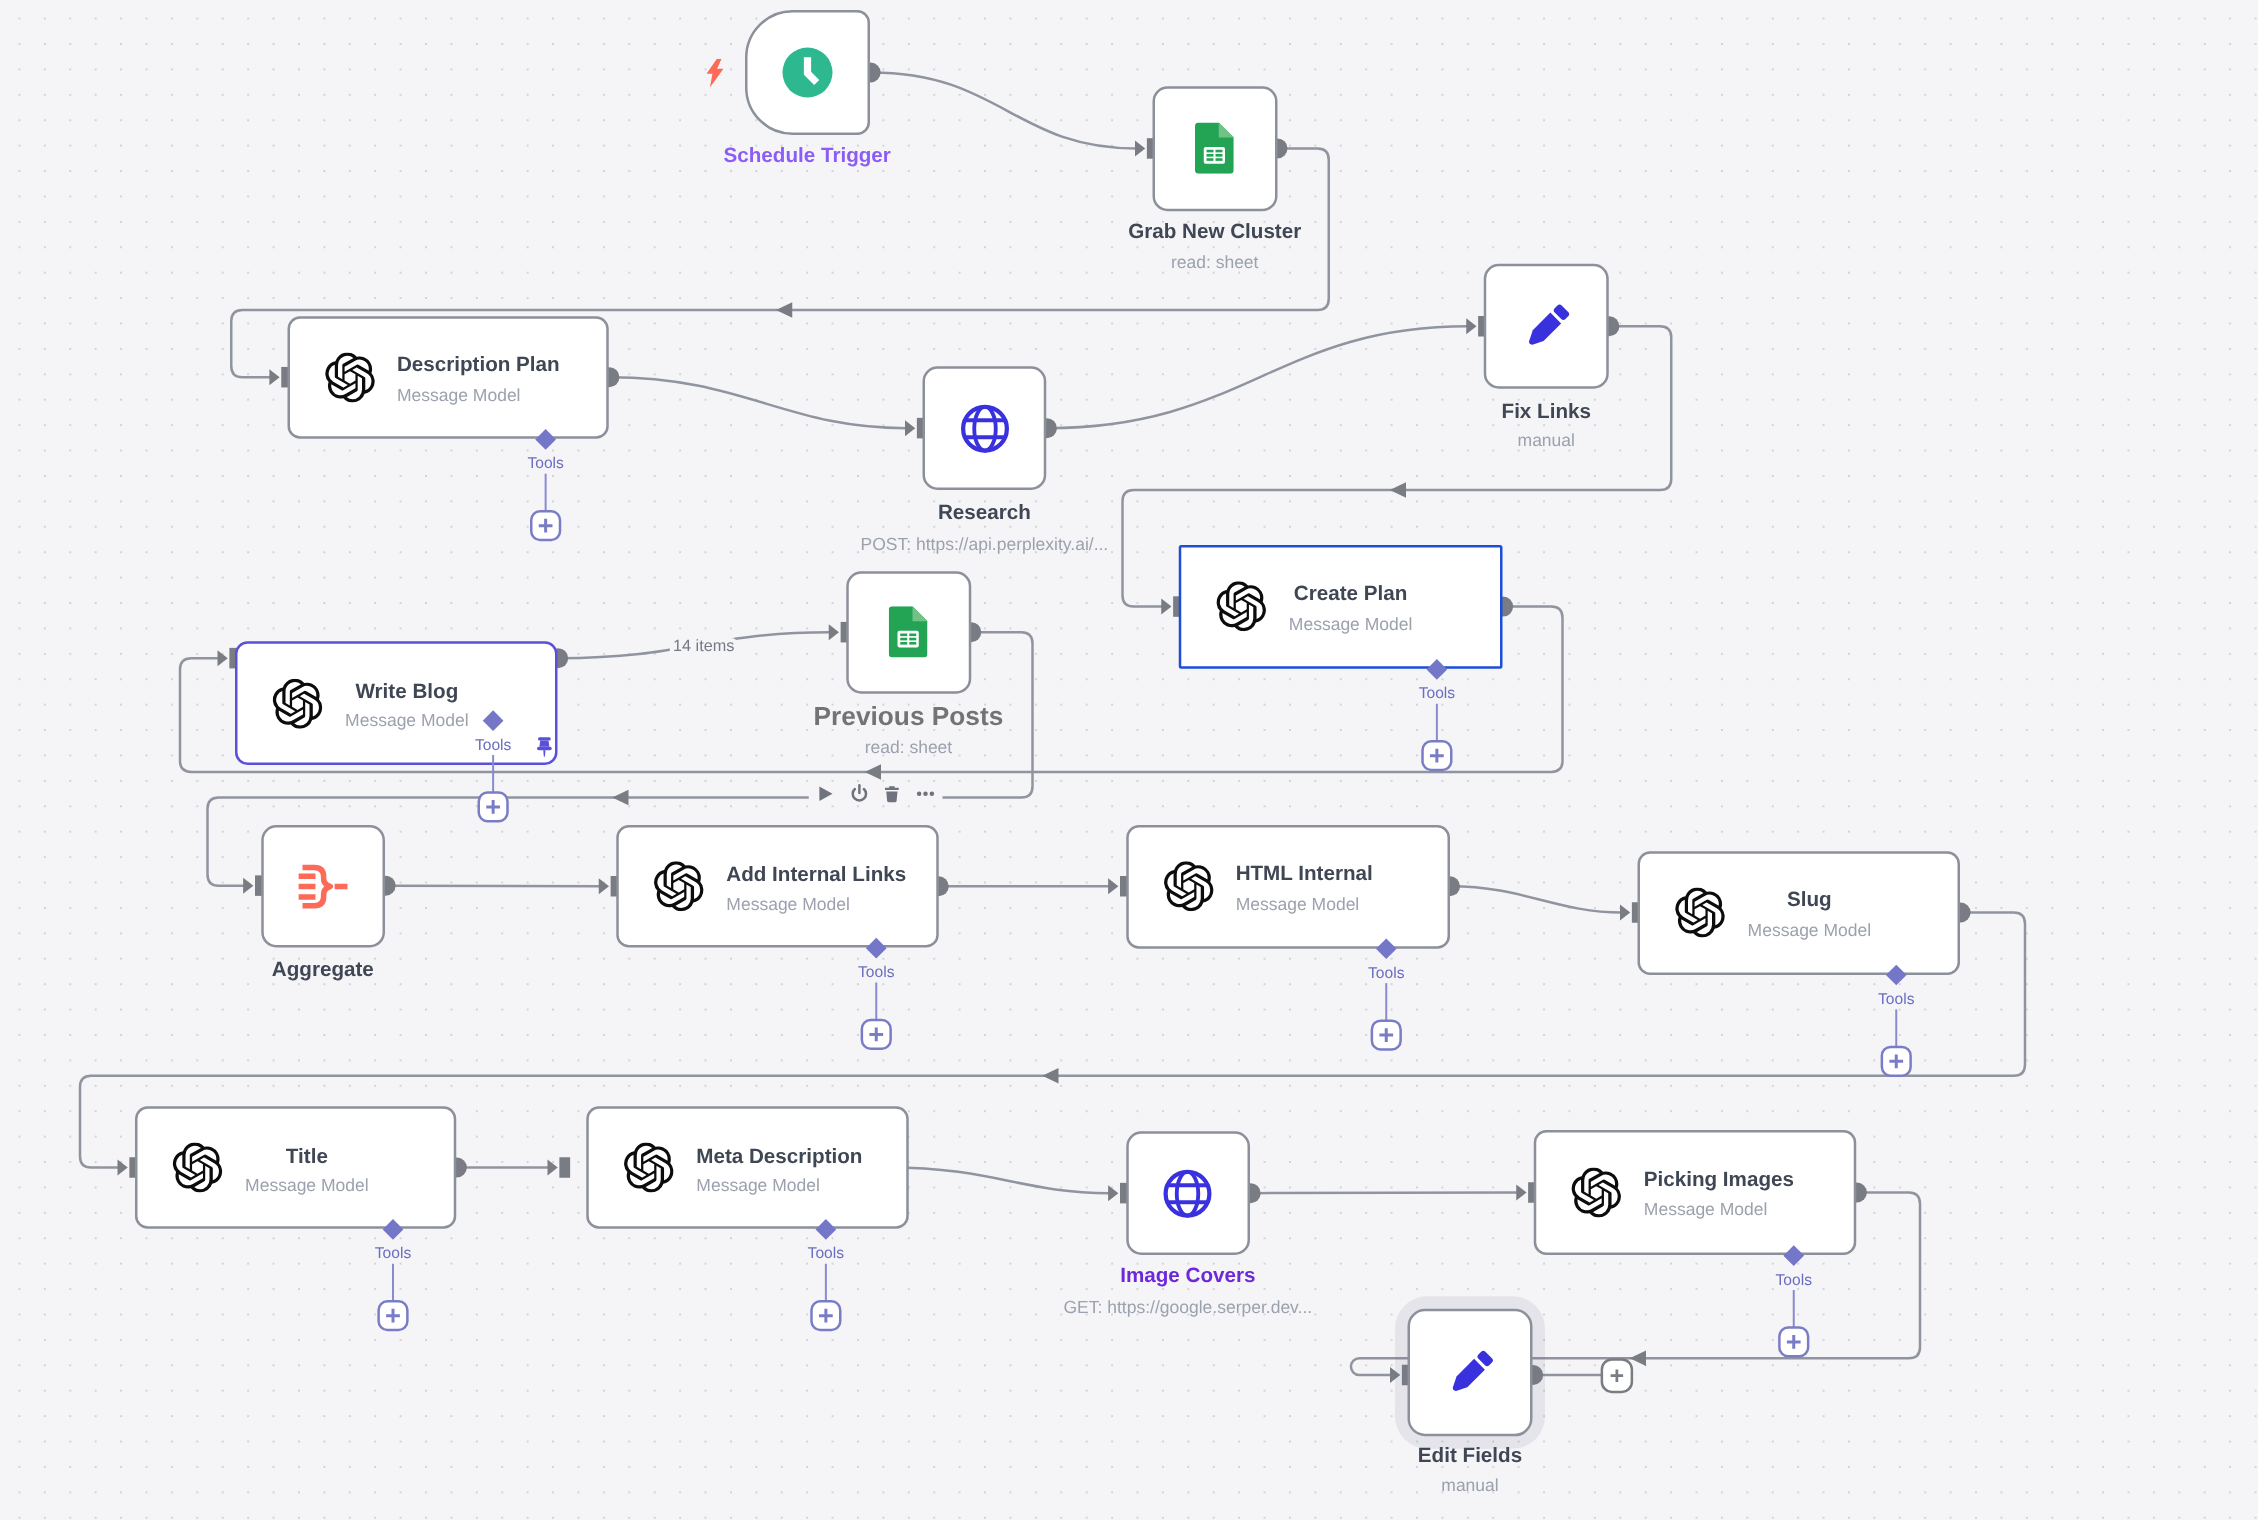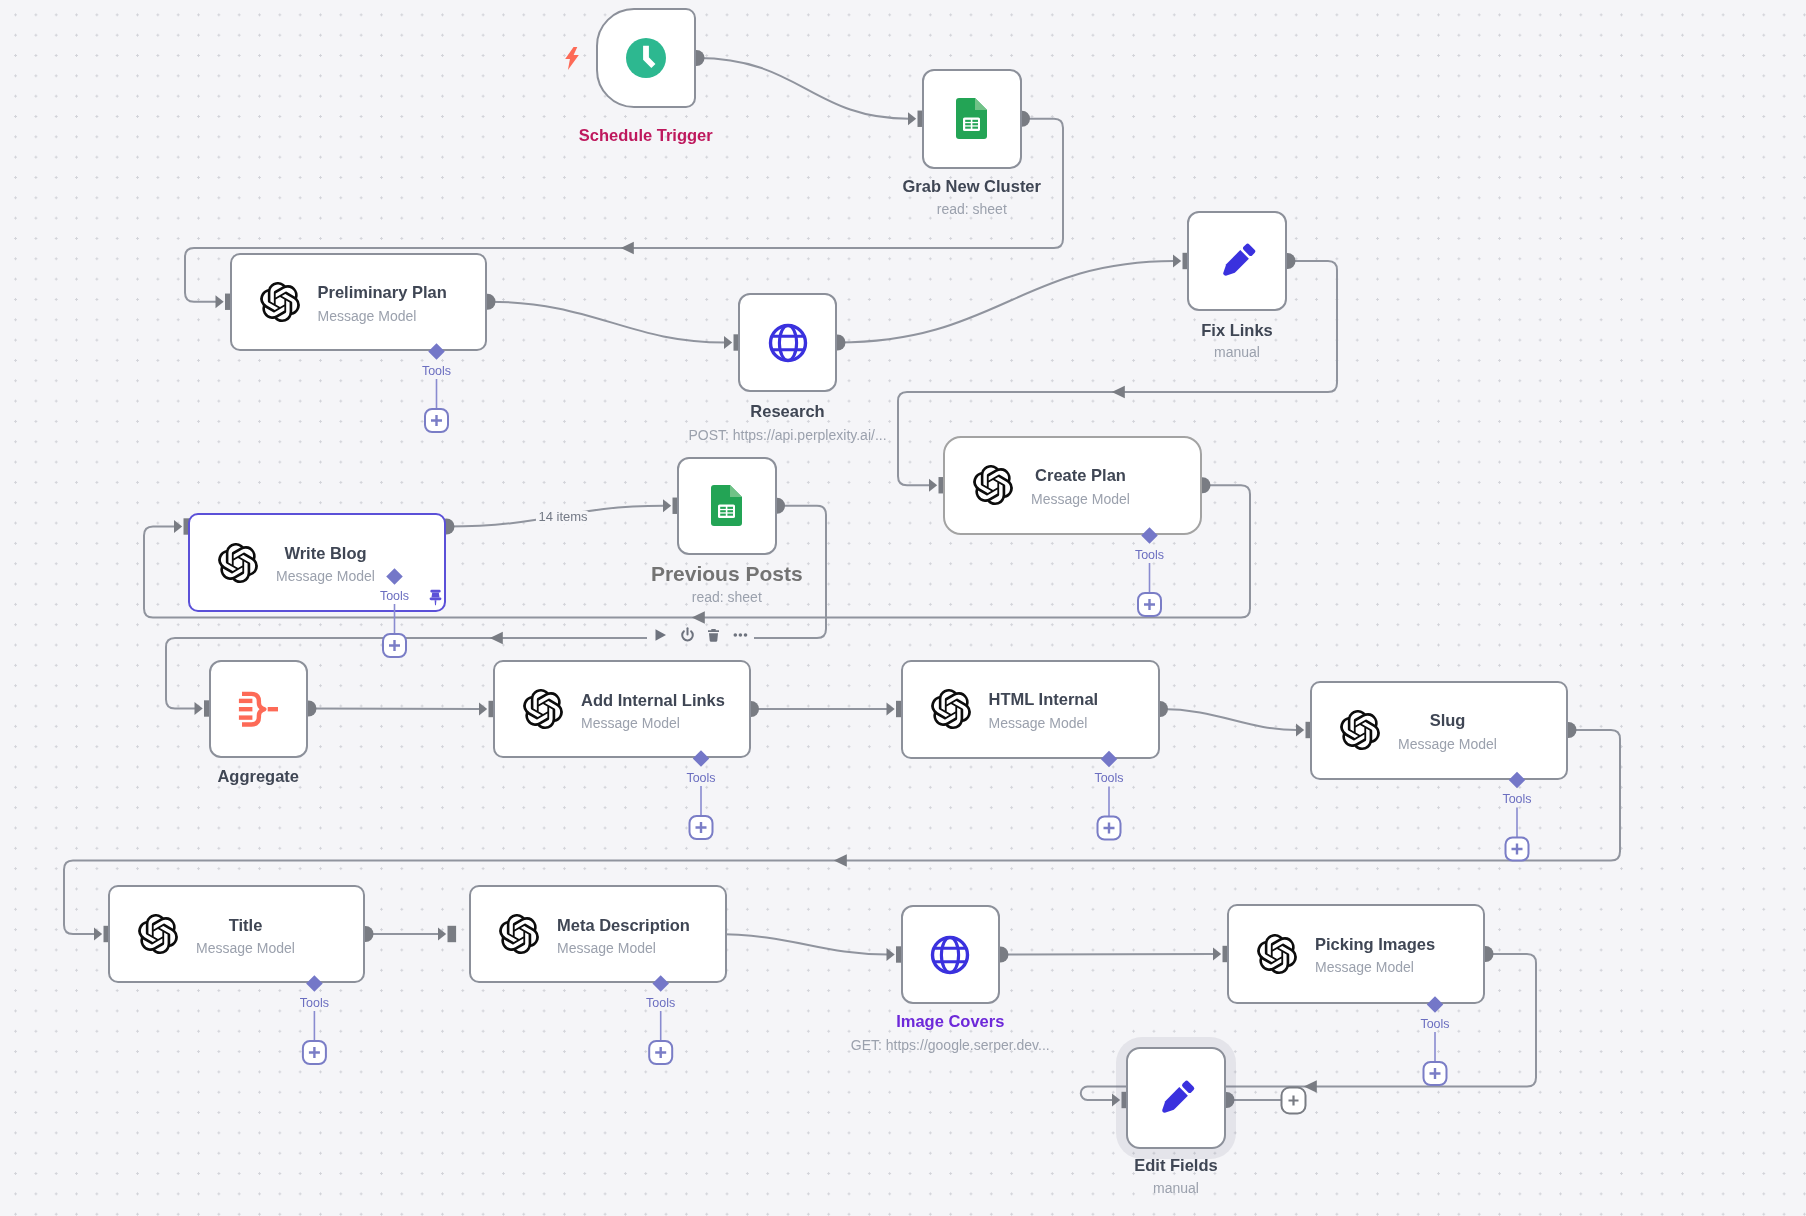--- a/index.html
+++ b/index.html
@@ -183,24 +183,24 @@
 <g transform="rotate(45 24 24)" fill="#3a31de">
 <rect x="17.2" y="1.2" width="13.6" height="8.8" rx="2.7"></rect>
 <path d="M17.2 12.8 H30.8 V35 L26.1 44.4 Q24 46.7 21.9 44.4 L17.2 35 Z"></path>
 </g>
       </svg></div>
   </div>
 <div style="position:absolute;left:229.5px;top:252.5px;width:253.5px;height:94.5px;background:#fff;border:2px solid #8c909a;border-radius:10px;">
     <div style="position:absolute;left:28px;top:27.25px"><svg width="40" height="40" viewBox="0 0 24 24">
         <path fill="#0c0c0c" d="M22.2819 9.8211a5.9847 5.9847 0 0 0-.5157-4.9108 6.0462 6.0462 0 0 0-6.5098-2.9A6.0651 6.0651 0 0 0 4.9807 4.1818a5.9847 5.9847 0 0 0-3.9977 2.9 6.0462 6.0462 0 0 0 .7427 7.0966 5.98 5.98 0 0 0 .511 4.9107 6.051 6.051 0 0 0 6.5146 2.9001A5.9847 5.9847 0 0 0 13.2599 24a6.0557 6.0557 0 0 0 5.7718-4.2058 5.9894 5.9894 0 0 0 3.9977-2.9001 6.0557 6.0557 0 0 0-.7475-7.073zm-9.022 12.6081a4.4755 4.4755 0 0 1-2.8764-1.0408l.1419-.0804 4.7783-2.7582a.7948.7948 0 0 0 .3927-.6813v-6.7369l2.02 1.1686a.071.071 0 0 1 .038.052v5.5826a4.504 4.504 0 0 1-4.4945 4.4944zm-9.6607-4.1254a4.4708 4.4708 0 0 1-.5346-3.0137l.142.0852 4.783 2.7582a.7712.7712 0 0 0 .7806 0l5.8428-3.3685v2.3324a.0804.0804 0 0 1-.0332.0615L9.74 19.9502a4.4992 4.4992 0 0 1-6.1408-1.6464zM2.3408 7.8956a4.485 4.485 0 0 1 2.3655-1.9728V11.6a.7664.7664 0 0 0 .3879.6765l5.8144 3.3543-2.0201 1.1685a.0757.0757 0 0 1-.071 0l-4.8303-2.7865A4.504 4.504 0 0 1 2.3408 7.8956zm16.5963 3.8558L13.1038 8.364 15.1192 7.2a.0757.0757 0 0 1 .071 0l4.8303 2.7913a4.4944 4.4944 0 0 1-.6765 8.1042v-5.6772a.79.79 0 0 0-.407-.667zm2.0107-3.0231l-.142-.0852-4.7735-2.7818a.7759.7759 0 0 0-.7854 0L9.409 9.2297V6.8974a.0662.0662 0 0 1 .0284-.0615l4.8303-2.7866a4.4992 4.4992 0 0 1 6.6802 4.66zM8.3065 12.863l-2.02-1.1638a.0804.0804 0 0 1-.038-.0567V6.0742a4.4992 4.4992 0 0 1 7.3757-3.4537l-.142.0805L8.704 5.459a.7948.7948 0 0 0-.3927.6813zm1.0976-2.3654l2.602-1.4998 2.6069 1.4998v2.9994l-2.5974 1.4997-2.6067-1.4997Z"></path>
       </svg></div>
-    <div style="position:absolute;left:86px;top:27.5px;min-width:99px;width:max-content;text-align:center;white-space:nowrap;font-weight:700;font-size:16.5px;line-height:20px;color:#3f4654">Preliminary Plan</div>
-    <div style="position:absolute;left:86px;top:52px;min-width:99px;width:max-content;text-align:center;white-space:nowrap;font-size:14px;line-height:18px;color:#9ba1ad">Message Model</div>
-  </div>
-<div style="position:absolute;left:943.0px;top:435.5px;width:255.0px;height:95.5px;background:#fff;border:2px solid #a3a3a3;border-radius:18px;">
+    <div style="position:absolute;left:86px;top:27.5px;min-width:99px;width:max-content;text-align:center;white-space:nowrap;font-weight:700;font-size:16.5px;line-height:20px;color:#3f4654">Description Plan</div>
+    <div style="position:absolute;left:86px;top:52px;min-width:99px;width:max-content;text-align:center;white-space:nowrap;font-size:14px;line-height:18px;color:#9ba1ad">Message Model</div>
+  </div>
+<div style="position:absolute;left:943.0px;top:435.5px;width:255.0px;height:95.5px;background:#fff;border:2px solid #1d4ed8;border-radius:2px;">
     <div style="position:absolute;left:28px;top:27.75px"><svg width="40" height="40" viewBox="0 0 24 24">
         <path fill="#0c0c0c" d="M22.2819 9.8211a5.9847 5.9847 0 0 0-.5157-4.9108 6.0462 6.0462 0 0 0-6.5098-2.9A6.0651 6.0651 0 0 0 4.9807 4.1818a5.9847 5.9847 0 0 0-3.9977 2.9 6.0462 6.0462 0 0 0 .7427 7.0966 5.98 5.98 0 0 0 .511 4.9107 6.051 6.051 0 0 0 6.5146 2.9001A5.9847 5.9847 0 0 0 13.2599 24a6.0557 6.0557 0 0 0 5.7718-4.2058 5.9894 5.9894 0 0 0 3.9977-2.9001 6.0557 6.0557 0 0 0-.7475-7.073zm-9.022 12.6081a4.4755 4.4755 0 0 1-2.8764-1.0408l.1419-.0804 4.7783-2.7582a.7948.7948 0 0 0 .3927-.6813v-6.7369l2.02 1.1686a.071.071 0 0 1 .038.052v5.5826a4.504 4.504 0 0 1-4.4945 4.4944zm-9.6607-4.1254a4.4708 4.4708 0 0 1-.5346-3.0137l.142.0852 4.783 2.7582a.7712.7712 0 0 0 .7806 0l5.8428-3.3685v2.3324a.0804.0804 0 0 1-.0332.0615L9.74 19.9502a4.4992 4.4992 0 0 1-6.1408-1.6464zM2.3408 7.8956a4.485 4.485 0 0 1 2.3655-1.9728V11.6a.7664.7664 0 0 0 .3879.6765l5.8144 3.3543-2.0201 1.1685a.0757.0757 0 0 1-.071 0l-4.8303-2.7865A4.504 4.504 0 0 1 2.3408 7.8956zm16.5963 3.8558L13.1038 8.364 15.1192 7.2a.0757.0757 0 0 1 .071 0l4.8303 2.7913a4.4944 4.4944 0 0 1-.6765 8.1042v-5.6772a.79.79 0 0 0-.407-.667zm2.0107-3.0231l-.142-.0852-4.7735-2.7818a.7759.7759 0 0 0-.7854 0L9.409 9.2297V6.8974a.0662.0662 0 0 1 .0284-.0615l4.8303-2.7866a4.4992 4.4992 0 0 1 6.6802 4.66zM8.3065 12.863l-2.02-1.1638a.0804.0804 0 0 1-.038-.0567V6.0742a4.4992 4.4992 0 0 1 7.3757-3.4537l-.142.0805L8.704 5.459a.7948.7948 0 0 0-.3927.6813zm1.0976-2.3654l2.602-1.4998 2.6069 1.4998v2.9994l-2.5974 1.4997-2.6067-1.4997Z"></path>
       </svg></div>
     <div style="position:absolute;left:86px;top:27.5px;min-width:99px;width:max-content;text-align:center;white-space:nowrap;font-weight:700;font-size:16.5px;line-height:20px;color:#3f4654">Create Plan</div>
     <div style="position:absolute;left:86px;top:52px;min-width:99px;width:max-content;text-align:center;white-space:nowrap;font-size:14px;line-height:18px;color:#9ba1ad">Message Model</div>
   </div>
 <div style="position:absolute;left:188.0px;top:477.0px;width:254.0px;height:95.0px;background:#fff;border:2px solid #5b50d8;border-radius:10px;margin-top:36px;">
     <div style="position:absolute;left:28px;top:27.5px"><svg width="40" height="40" viewBox="0 0 24 24">
         <path fill="#0c0c0c" d="M22.2819 9.8211a5.9847 5.9847 0 0 0-.5157-4.9108 6.0462 6.0462 0 0 0-6.5098-2.9A6.0651 6.0651 0 0 0 4.9807 4.1818a5.9847 5.9847 0 0 0-3.9977 2.9 6.0462 6.0462 0 0 0 .7427 7.0966 5.98 5.98 0 0 0 .511 4.9107 6.051 6.051 0 0 0 6.5146 2.9001A5.9847 5.9847 0 0 0 13.2599 24a6.0557 6.0557 0 0 0 5.7718-4.2058 5.9894 5.9894 0 0 0 3.9977-2.9001 6.0557 6.0557 0 0 0-.7475-7.073zm-9.022 12.6081a4.4755 4.4755 0 0 1-2.8764-1.0408l.1419-.0804 4.7783-2.7582a.7948.7948 0 0 0 .3927-.6813v-6.7369l2.02 1.1686a.071.071 0 0 1 .038.052v5.5826a4.504 4.504 0 0 1-4.4945 4.4944zm-9.6607-4.1254a4.4708 4.4708 0 0 1-.5346-3.0137l.142.0852 4.783 2.7582a.7712.7712 0 0 0 .7806 0l5.8428-3.3685v2.3324a.0804.0804 0 0 1-.0332.0615L9.74 19.9502a4.4992 4.4992 0 0 1-6.1408-1.6464zM2.3408 7.8956a4.485 4.485 0 0 1 2.3655-1.9728V11.6a.7664.7664 0 0 0 .3879.6765l5.8144 3.3543-2.0201 1.1685a.0757.0757 0 0 1-.071 0l-4.8303-2.7865A4.504 4.504 0 0 1 2.3408 7.8956zm16.5963 3.8558L13.1038 8.364 15.1192 7.2a.0757.0757 0 0 1 .071 0l4.8303 2.7913a4.4944 4.4944 0 0 1-.6765 8.1042v-5.6772a.79.79 0 0 0-.407-.667zm2.0107-3.0231l-.142-.0852-4.7735-2.7818a.7759.7759 0 0 0-.7854 0L9.409 9.2297V6.8974a.0662.0662 0 0 1 .0284-.0615l4.8303-2.7866a4.4992 4.4992 0 0 1 6.6802 4.66zM8.3065 12.863l-2.02-1.1638a.0804.0804 0 0 1-.038-.0567V6.0742a4.4992 4.4992 0 0 1 7.3757-3.4537l-.142.0805L8.704 5.459a.7948.7948 0 0 0-.3927.6813zm1.0976-2.3654l2.602-1.4998 2.6069 1.4998v2.9994l-2.5974 1.4997-2.6067-1.4997Z"></path>
       </svg></div>
@@ -253,21 +253,21 @@
 <div style="position:absolute;left:1227.0px;top:904.0px;width:254.0px;height:96.0px;background:#fff;border:2px solid #8c909a;border-radius:10px;">
     <div style="position:absolute;left:28px;top:28.0px"><svg width="40" height="40" viewBox="0 0 24 24">
         <path fill="#0c0c0c" d="M22.2819 9.8211a5.9847 5.9847 0 0 0-.5157-4.9108 6.0462 6.0462 0 0 0-6.5098-2.9A6.0651 6.0651 0 0 0 4.9807 4.1818a5.9847 5.9847 0 0 0-3.9977 2.9 6.0462 6.0462 0 0 0 .7427 7.0966 5.98 5.98 0 0 0 .511 4.9107 6.051 6.051 0 0 0 6.5146 2.9001A5.9847 5.9847 0 0 0 13.2599 24a6.0557 6.0557 0 0 0 5.7718-4.2058 5.9894 5.9894 0 0 0 3.9977-2.9001 6.0557 6.0557 0 0 0-.7475-7.073zm-9.022 12.6081a4.4755 4.4755 0 0 1-2.8764-1.0408l.1419-.0804 4.7783-2.7582a.7948.7948 0 0 0 .3927-.6813v-6.7369l2.02 1.1686a.071.071 0 0 1 .038.052v5.5826a4.504 4.504 0 0 1-4.4945 4.4944zm-9.6607-4.1254a4.4708 4.4708 0 0 1-.5346-3.0137l.142.0852 4.783 2.7582a.7712.7712 0 0 0 .7806 0l5.8428-3.3685v2.3324a.0804.0804 0 0 1-.0332.0615L9.74 19.9502a4.4992 4.4992 0 0 1-6.1408-1.6464zM2.3408 7.8956a4.485 4.485 0 0 1 2.3655-1.9728V11.6a.7664.7664 0 0 0 .3879.6765l5.8144 3.3543-2.0201 1.1685a.0757.0757 0 0 1-.071 0l-4.8303-2.7865A4.504 4.504 0 0 1 2.3408 7.8956zm16.5963 3.8558L13.1038 8.364 15.1192 7.2a.0757.0757 0 0 1 .071 0l4.8303 2.7913a4.4944 4.4944 0 0 1-.6765 8.1042v-5.6772a.79.79 0 0 0-.407-.667zm2.0107-3.0231l-.142-.0852-4.7735-2.7818a.7759.7759 0 0 0-.7854 0L9.409 9.2297V6.8974a.0662.0662 0 0 1 .0284-.0615l4.8303-2.7866a4.4992 4.4992 0 0 1 6.6802 4.66zM8.3065 12.863l-2.02-1.1638a.0804.0804 0 0 1-.038-.0567V6.0742a4.4992 4.4992 0 0 1 7.3757-3.4537l-.142.0805L8.704 5.459a.7948.7948 0 0 0-.3927.6813zm1.0976-2.3654l2.602-1.4998 2.6069 1.4998v2.9994l-2.5974 1.4997-2.6067-1.4997Z"></path>
       </svg></div>
     <div style="position:absolute;left:86px;top:27.5px;min-width:99px;width:max-content;text-align:center;white-space:nowrap;font-weight:700;font-size:16.5px;line-height:20px;color:#3f4654">Picking Images</div>
     <div style="position:absolute;left:86px;top:52px;min-width:99px;width:max-content;text-align:center;white-space:nowrap;font-size:14px;line-height:18px;color:#9ba1ad">Message Model</div>
   </div>
 <div style="position:absolute;left:564.5px;top:46.5px"><svg width="14" height="23" viewBox="0 0 16 27">
       <path d="M9.8 0 L0 14.2 H5.6 L3.2 27 L16 9.3 H9.9 L14.2 0 Z" fill="#fd6a57"></path>
     </svg></div>
-<div style="position:absolute;left:645.75px;top:135px;transform:translate(-50%,-50%);white-space:nowrap;font-weight:700;font-size:16.5px;color:#be185d">Schedule Trigger</div>
+<div style="position:absolute;left:645.75px;top:125px;transform:translate(-50%,-50%);white-space:nowrap;font-weight:700;font-size:16.5px;color:#8b5cf6">Schedule Trigger</div>
 <div style="position:absolute;left:971.75px;top:186px;transform:translate(-50%,-50%);white-space:nowrap;font-weight:700;font-size:16.5px;color:#3f4654">Grab New Cluster</div>
 <div style="position:absolute;left:971.75px;top:209px;transform:translate(-50%,-50%);white-space:nowrap;font-weight:400;font-size:14px;color:#9ba1ad">read: sheet</div>
 <div style="position:absolute;left:787.5px;top:411px;transform:translate(-50%,-50%);white-space:nowrap;font-weight:700;font-size:16.5px;color:#3f4654">Research</div>
 <div style="position:absolute;left:787.5px;top:434.5px;transform:translate(-50%,-50%);white-space:nowrap;font-weight:400;font-size:14px;color:#9ba1ad">POST: https://api.perplexity.ai/...</div>
 <div style="position:absolute;left:1237.0px;top:329.5px;transform:translate(-50%,-50%);white-space:nowrap;font-weight:700;font-size:16.5px;color:#3f4654">Fix Links</div>
 <div style="position:absolute;left:1237.0px;top:352px;transform:translate(-50%,-50%);white-space:nowrap;font-weight:400;font-size:14px;color:#9ba1ad">manual</div>
 <div style="position:absolute;left:726.75px;top:574px;transform:translate(-50%,-50%);white-space:nowrap;font-weight:700;font-size:21px;color:#737373">Previous Posts</div>
 <div style="position:absolute;left:726.75px;top:597px;transform:translate(-50%,-50%);white-space:nowrap;font-weight:400;font-size:14px;color:#9ba1ad">read: sheet</div>
 <div style="position:absolute;left:258.25px;top:776px;transform:translate(-50%,-50%);white-space:nowrap;font-weight:700;font-size:16.5px;color:#3f4654">Aggregate</div>
 <div style="position:absolute;left:950.25px;top:1021px;transform:translate(-50%,-50%);white-space:nowrap;font-weight:700;font-size:16.5px;color:#6d28d9">Image Covers</div>

